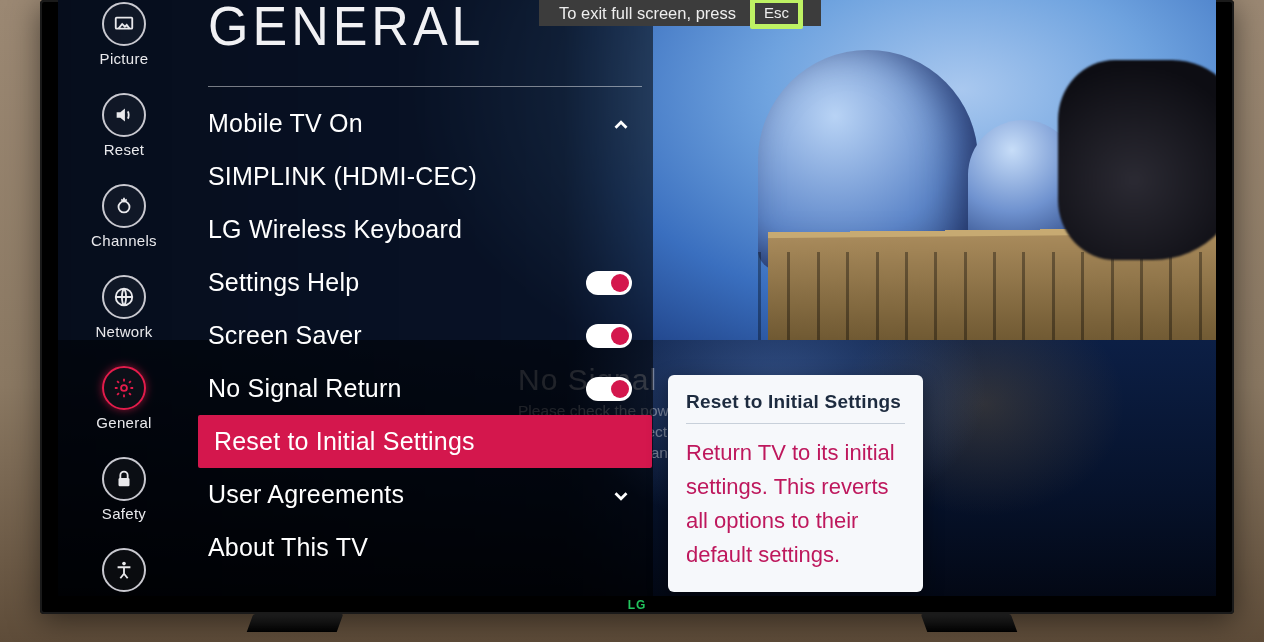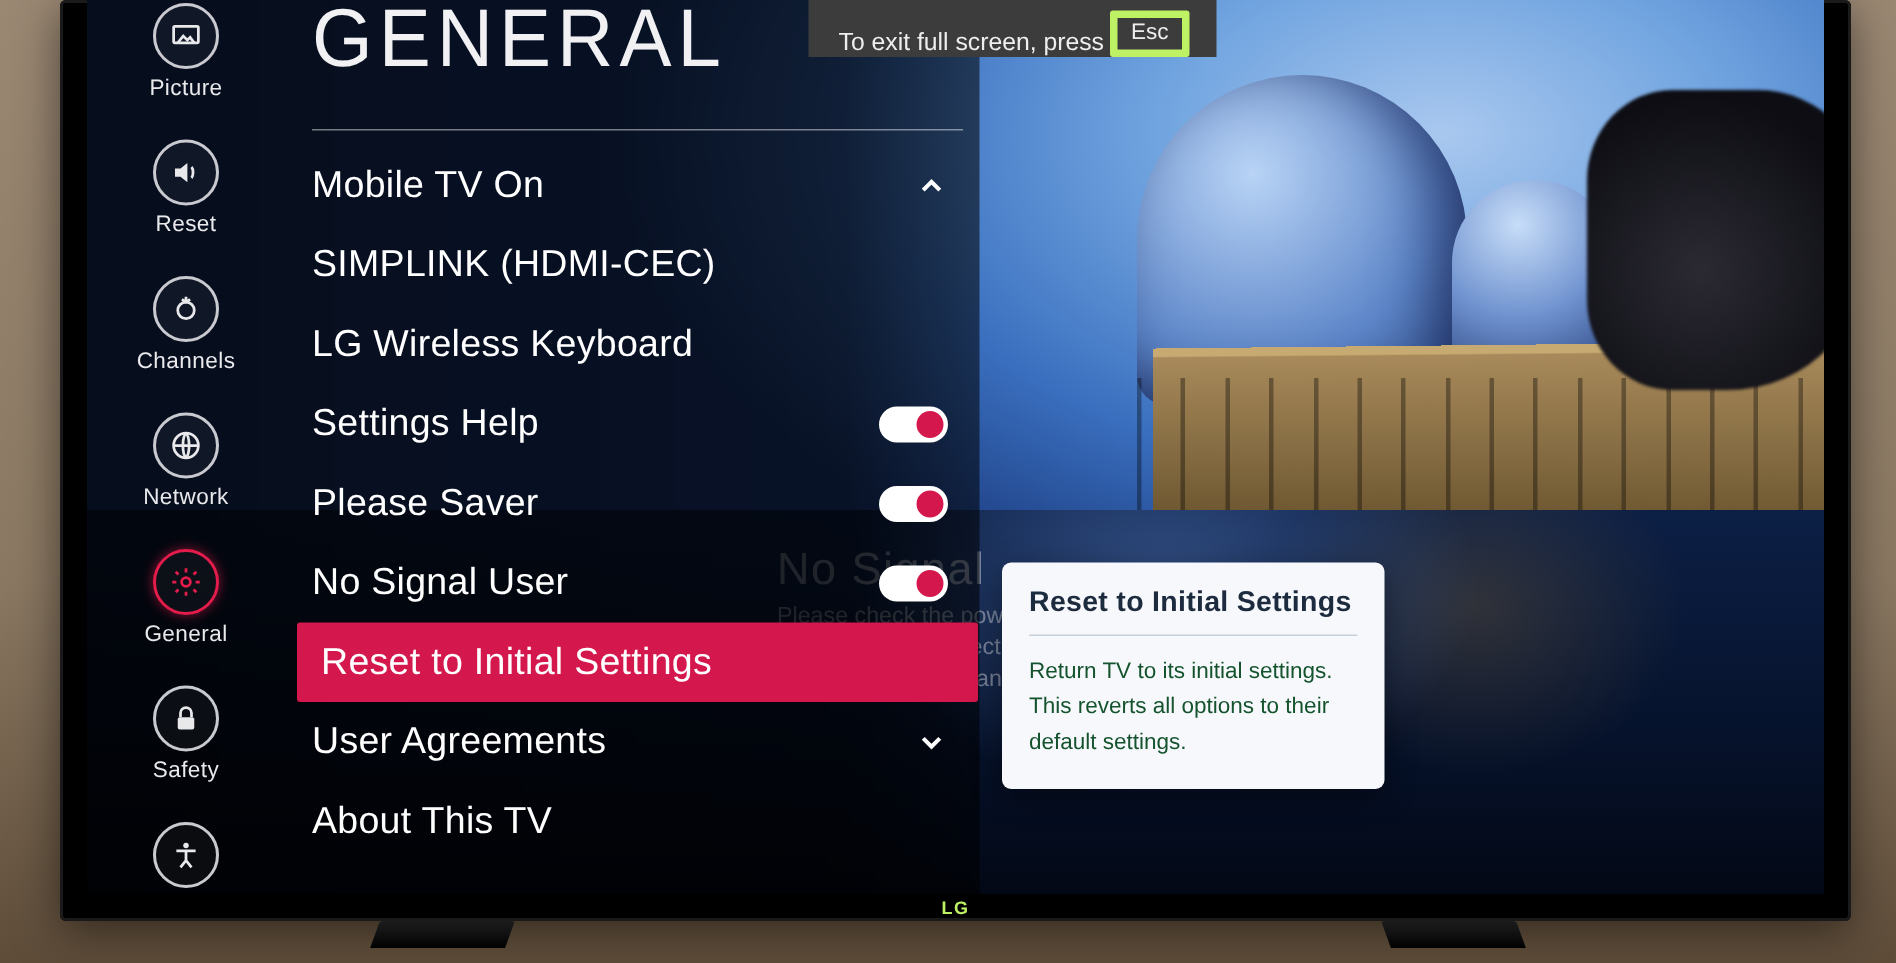--- a/index.html
+++ b/index.html
@@ -44,26 +44,26 @@
   .toggle{position:relative;width:46px;height:24px;border-radius:14px;background:#fff;display:flex;align-items:center}
   .toggle::after{content:"";position:absolute;right:3px;top:3px;width:18px;height:18px;border-radius:50%;background:#d4174d}
   
   .nosignal{position:absolute;left:460px;top:363px;color:rgba(230,230,235,.45);text-align:left}
   .nosignal h3{font-size:30px;font-weight:400;letter-spacing:1px}
   .nosignal p{font-size:15.5px;line-height:1.35;max-width:260px;margin-top:4px}
   
   .tip{position:absolute;left:610px;top:375px;width:255px;background:#f6f8fb;border-radius:6px;padding:16px 18px 20px;box-shadow:0 6px 20px rgba(0,0,0,.45)}
   .tip h4{font-size:19px;font-weight:600;color:#1d2b3f;letter-spacing:.2px}
   .tip hr{border:none;border-top:1px solid #c8d0da;margin:10px 0 12px}
-  .tip p{font-size:15px;line-height:1.55;color:#14532d}
-  
-  .fs-banner{position:absolute;left:539px;top:0;height:38px;background:#3c3c3c;color:#eee;display:flex;align-items:flex-end;padding:0 18px 0 20px;font-size:16.5px;gap:4px;z-index:50}
+  .tip p{font-size:22px;line-height:1.55;color:#be185d}
+  
+  .fs-banner{position:absolute;left:539px;top:0;height:26px;background:#3c3c3c;color:#eee;display:flex;align-items:center;padding:0 18px 0 20px;font-size:16.5px;gap:14px;z-index:50}
   .keycap{border:5px solid #bef264;padding:1px 9px 3px;border-radius:2px;font-size:15px}
   
-  .brand{position:absolute;left:50%;bottom:2px;transform:translateX(-50%);color:#bef264;font-size:12px;font-weight:700;letter-spacing:1px}
+  .brand{position:absolute;left:50%;bottom:2px;transform:translateX(-50%);color:#22c55e;font-size:12px;font-weight:700;letter-spacing:1px}
   .stand{position:absolute;left:250px;right:250px;bottom:10px;height:18px;display:flex;justify-content:space-between}
   .stand span{width:90px;height:18px;background:linear-gradient(180deg,#2a2a2a,#000);border-radius:2px 2px 0 0;transform:skewX(-20deg)}
   .stand span:last-child{transform:skewX(20deg)}
 </style>
 </head>
 <body>
 
 <div class="room">
   <div class="stand">
       <span></span>
@@ -183,25 +183,25 @@
           <span class="lbl">SIMPLINK (HDMI-CEC)</span>
         </div>
         <div class="opt">
           <span class="lbl">LG Wireless Keyboard</span>
         </div>
         <div class="opt">
           <span class="lbl">Settings Help</span>
           <span class="toggle"></span>
         </div>
         <div class="opt">
-          <span class="lbl">Please Saver</span>
+          <span class="lbl">Screen Saver</span>
           <span class="toggle"></span>
         </div>
         <div class="opt">
-          <span class="lbl">No Signal User</span>
+          <span class="lbl">No Signal Return</span>
           <span class="toggle"></span>
         </div>
         <div class="opt sel">
           <span class="lbl">Reset to Initial Settings</span>
         </div>
         <div class="opt">
           <span class="lbl">User Agreements</span>
           <span class="chev"><svg viewBox="0 0 24 24">
                 <path d="M6 9l6 6 6-6"></path>
               </svg></span>

